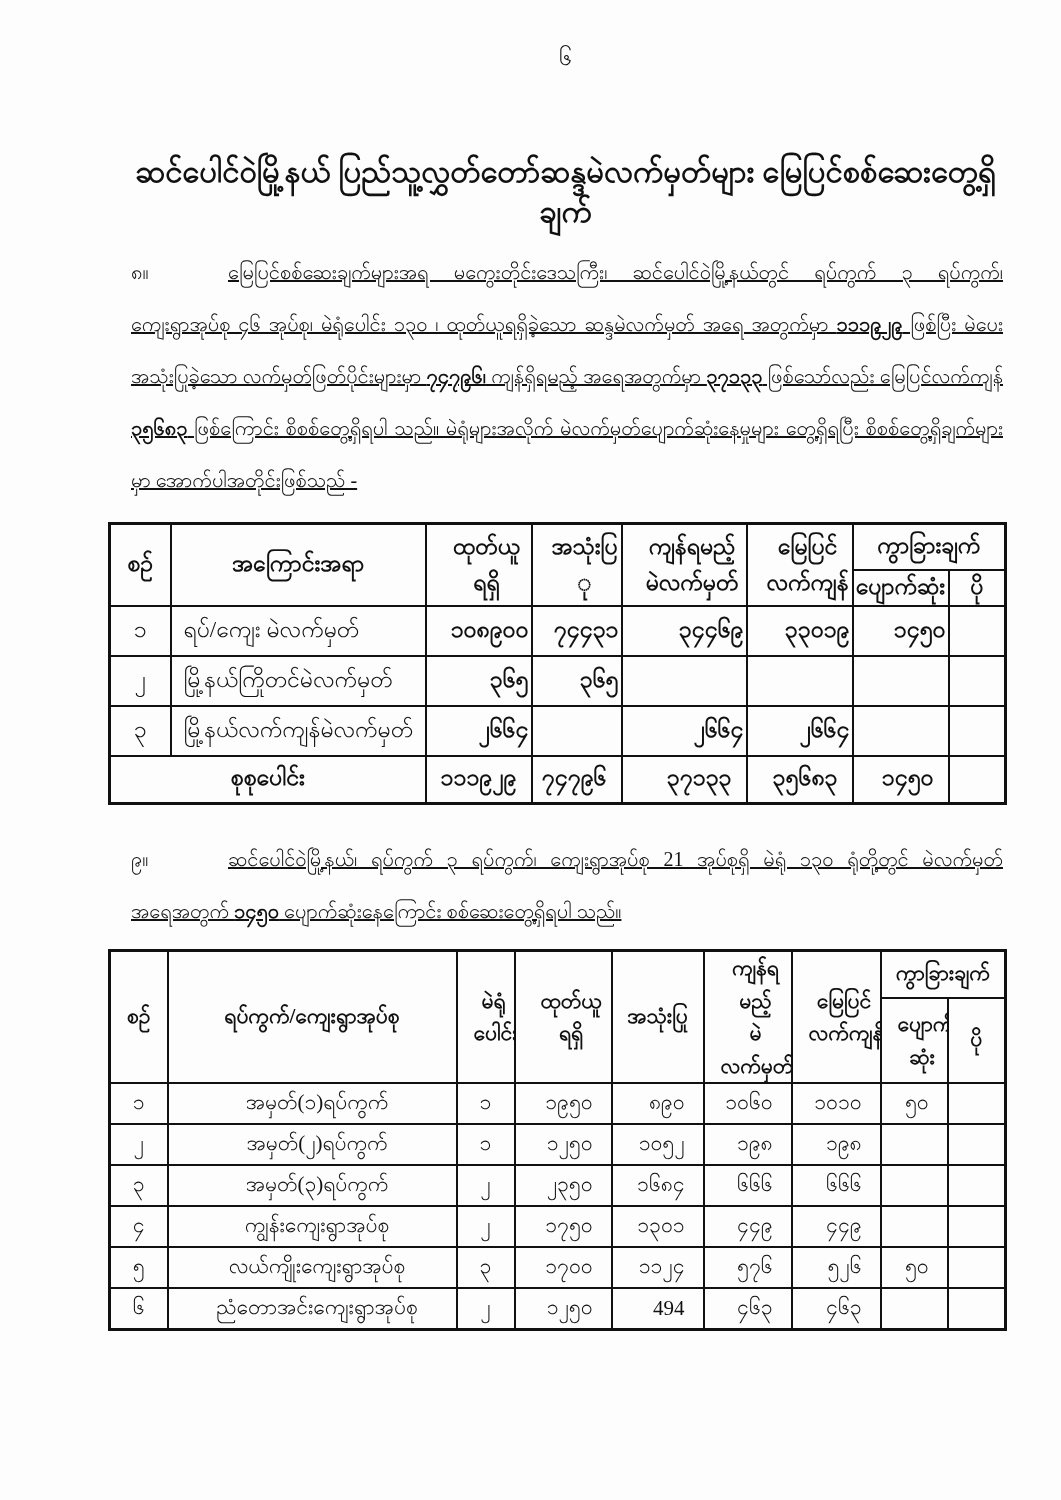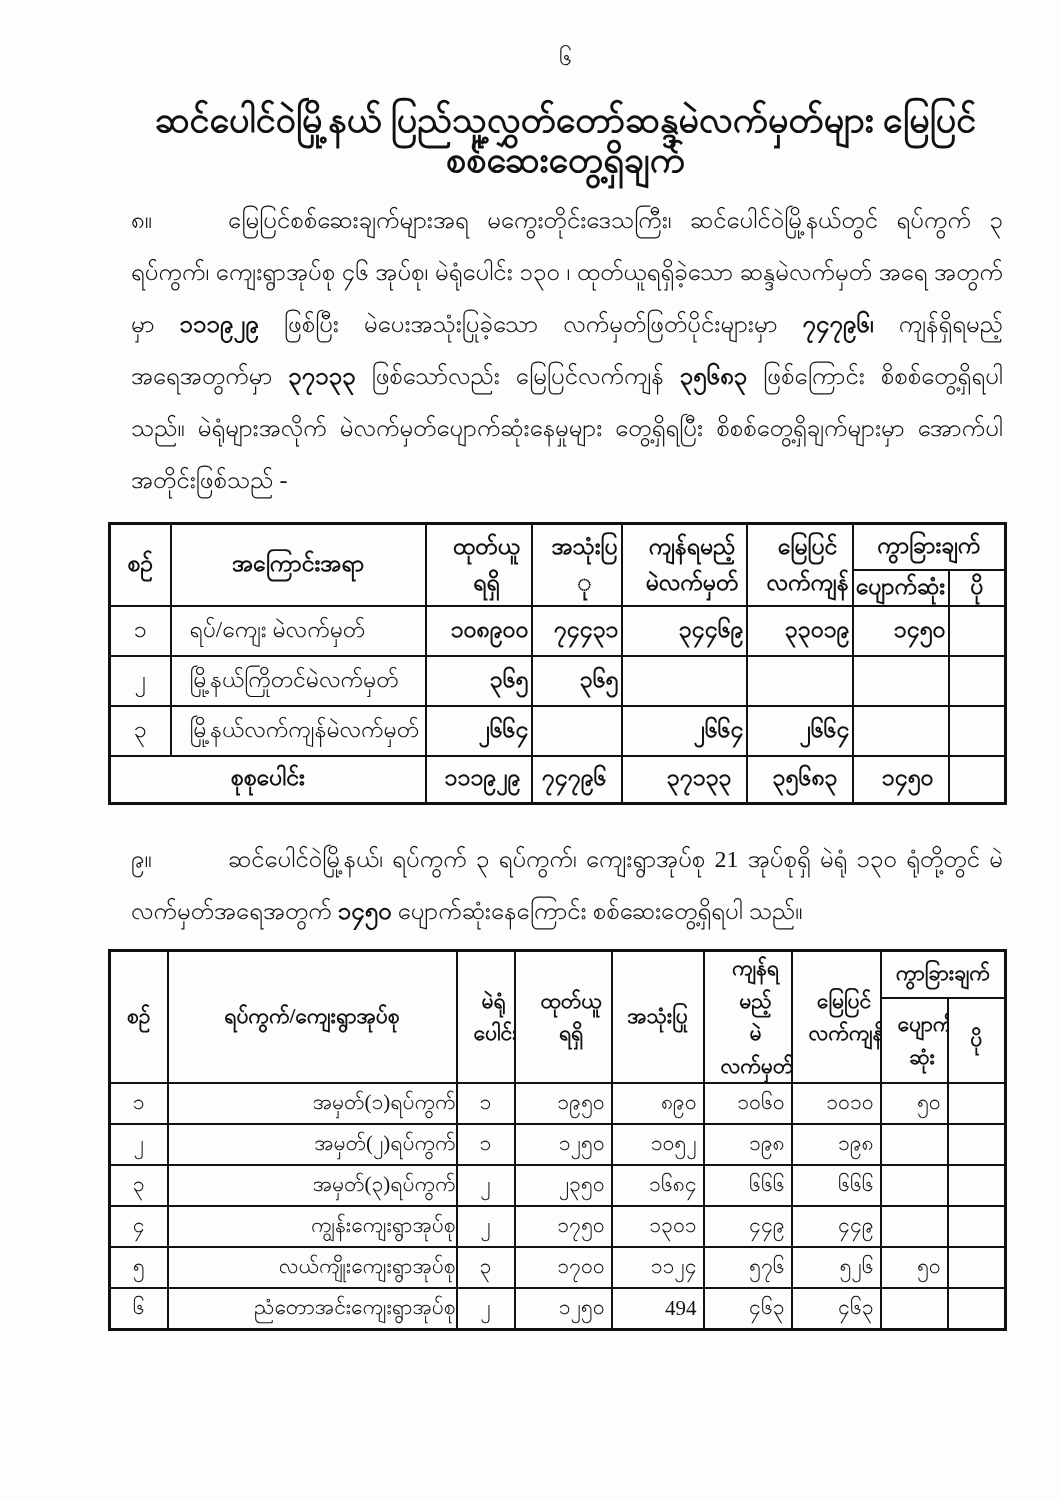--- a/index.html
+++ b/index.html
@@ -14,34 +14,35 @@
     overflow:hidden;
     padding-top:42px;
   }
   .page-number {
     text-align:center;
     font-size:23px;
     width:869px;
     margin-left:131px;
   }
   .doc-title {
-    margin-top:24px;
+    margin-top:76px;
     margin-left:131px;
     width:869px;
     text-align:center;
-    font-size:36px;
+    font-size:31px;
     font-weight:bold;
     line-height:40px;
   }
   .para {
     margin-left:131px;
     width:872px;
-    font-size:24px;
+    font-size:20px;
     line-height:52px;
     text-align:justify;
+    text-decoration:underline;
   }
   .para .para-num {
     display:inline-block;
     width:97px;
   }
   .p8 { margin-top:14px; }
   .p9 { margin-top:28px; }
   .p10 { margin-top:6px; }
   .para b { font-weight:bold; }
 
@@ -58,35 +59,35 @@
   }
   th { font-weight:bold; text-align:center; }
   .hl { display:block; line-height:1.55;padding-left:16px; }
 
   
   .t1 { width:896px; font-size:23px; margin-top:16px; }
   .t1 thead tr:first-child th { height:46px; }
   .t1 thead tr:last-child  th { height:36px; }
   .t1 tbody td { height:50px; }
   .t1 tbody td:nth-child(1) { text-align:center; }
-  .t1 tbody td:nth-child(2) { text-align:left; padding-left:18px;border-radius:24px; }
+  .t1 tbody td:nth-child(2) { text-align:left; padding-left:12px;border-radius:24px; }
   .t1 tbody td:nth-child(n+3) { text-align:right; padding-right:2px; font-weight:bold; }
   .t1 .total-row td { height:48px; font-weight:bold; }
   .t1 .total-row td:first-child { text-align:center; }
   .t1 .total-row td:nth-child(n+2) { text-align:right; padding-right:14px; }
 
   
   .t2 { width:896px; font-size:21px; margin-top:12px; }
   .t2 thead tr:first-child th { height:40px; }
   .t2 thead tr:last-child  th { height:72px; }
   .t2 tbody td { height:41px; }
   .t2 tbody td:nth-child(1) { text-align:center; }
-  .t2 tbody td:nth-child(2) { text-align:right; padding-left:10px; }
+  .t2 tbody td:nth-child(2) { text-align:center; padding-left:10px; }
   .t2 tbody td:nth-child(3) { text-align:center; }
-  .t2 tbody td:nth-child(n+4) { text-align:right; padding-right:6px; }
+  .t2 tbody td:nth-child(n+4) { text-align:right; padding-right:18px; }
 </style>
 </head>
 <body>
 
 <div class="page">
 
   <div class="page-number">၆</div>
 
   <div class="doc-title">ဆင်ပေါင်ဝဲမြို့နယ် ပြည်သူ့လွှတ်တော်ဆန္ဒမဲလက်မှတ်များ မြေပြင်စစ်ဆေးတွေ့ရှိချက်</div>
 

